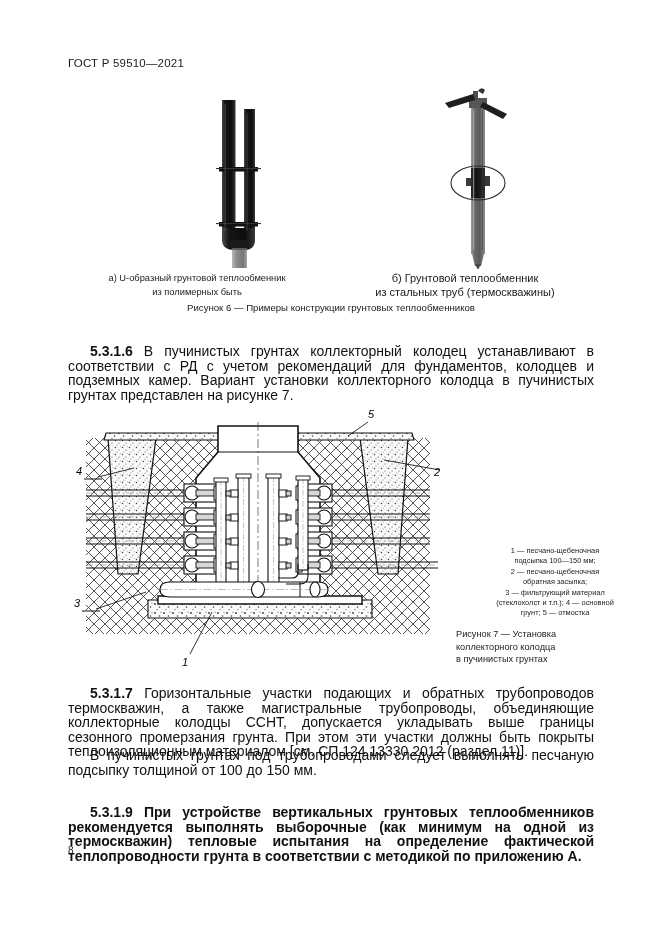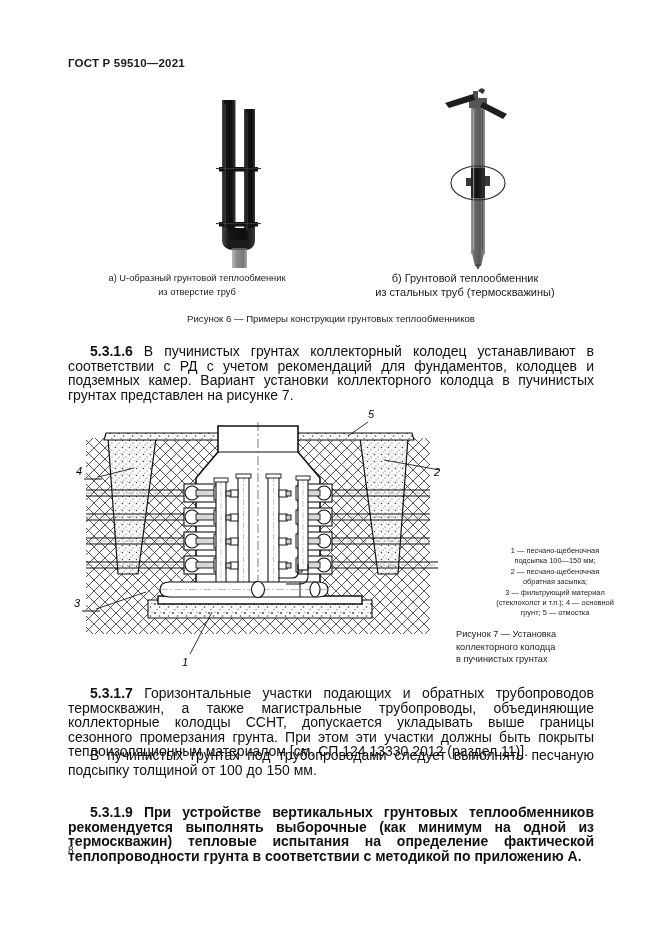--- a/index.html
+++ b/index.html
@@ -21,21 +21,21 @@
     width: 661px;
     height: 935px;
     background: #ffffff;
   }
   
   .doc-header {
     position: absolute;
     left: 68px;
     top: 57px;
     font-size: 11.5px;
-    font-weight: bold;
+    font-weight: normal;
     letter-spacing: 0.2px;
   }
   
   .fig6-wrap {
     position: absolute;
     left: 68px;
     top: 88px;
     width: 525px;
     height: 200px;
   }
@@ -67,21 +67,21 @@
     left: 336px;
     top: 272px;
     width: 258px;
     text-align: center;
     font-size: 11px;
     line-height: 13.5px;
   }
   .fig6-title {
     position: absolute;
     left: 68px;
-    top: 313px;
+    top: 302px;
     width: 526px;
     text-align: center;
     font-size: 9.6px;
   }
   
   .para {
     position: absolute;
     font-size: 14px;
     line-height: 14.6px;
     text-align: justify;
@@ -210,21 +210,21 @@
       <path d="M60 14 L84 26 L80 31 L57 19 Z" fill="#1e1e1e"></path>
       <path d="M55 3 Q58 -2 62 2 L60 6 Z" fill="#333"></path>
 
       <rect x="50" y="22" width="1.2" height="140" fill="#bdbdbd" opacity="0.6"></rect>
       <rect x="59" y="22" width="1" height="140" fill="#3c3c3c" opacity="0.5"></rect>
     </svg>
   </div>
 
   <div class="fig6-caption-a">
     <div>а) U-образный грунтовой теплообменник</div>
-    <div>из отверстие труб</div>
+    <div>из полимерных быть</div>
   </div>
   <div class="fig6-caption-b">
     <div>б) Грунтовой теплообменник</div>
     <div>из стальных труб (термоскважины)</div>
   </div>
   <div class="fig6-title">Рисунок 6 — Примеры конструкции грунтовых теплообменников</div>
 
   <div class="para p1">
     <span class="ind"></span><b>5.3.1.6</b>&nbsp;<span>В пучинистых грунтах коллекторный колодец устанавливают в соответствии с РД с учетом рекомендаций для фундаментов, колодцев и подземных камер. Вариант установки коллекторного колодца в пучинистых грунтах представлен на рисунке 7.</span>
   </div>

